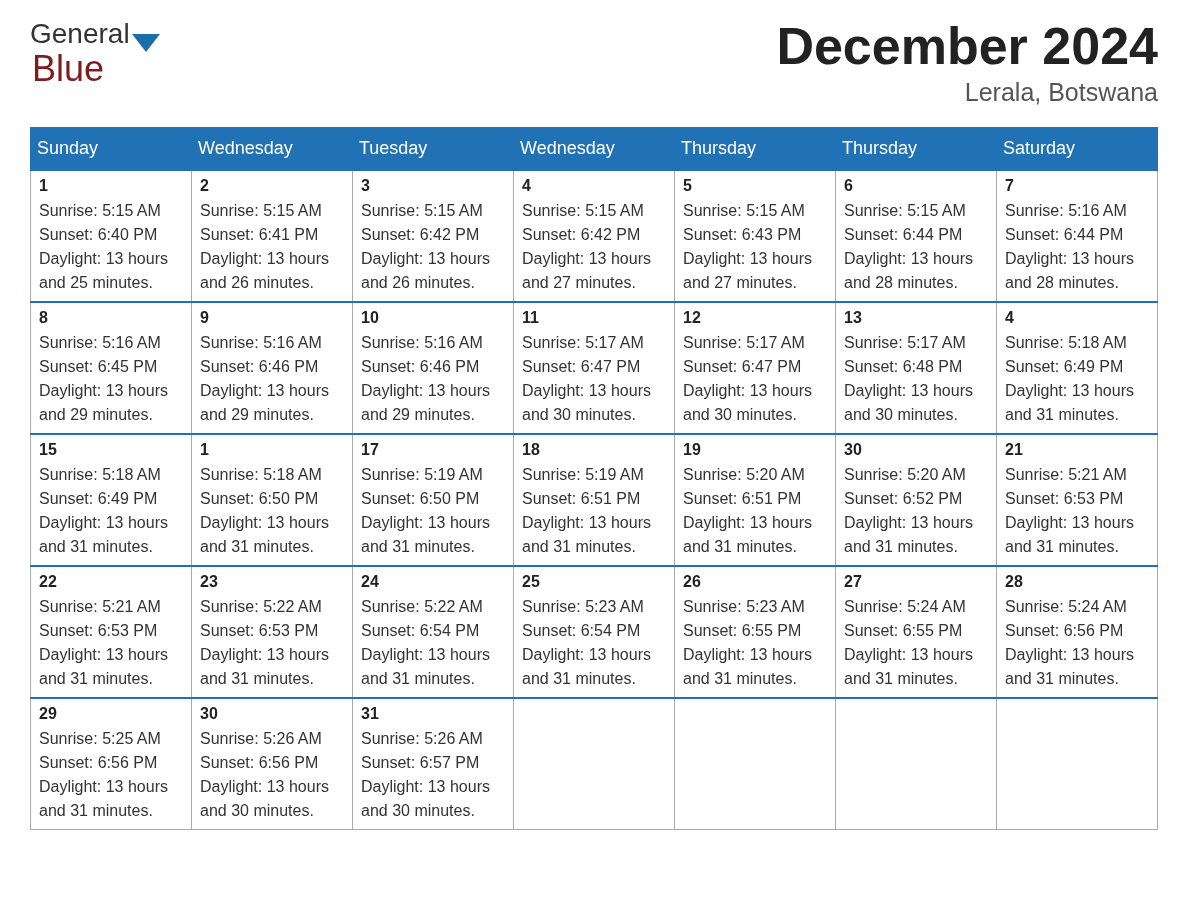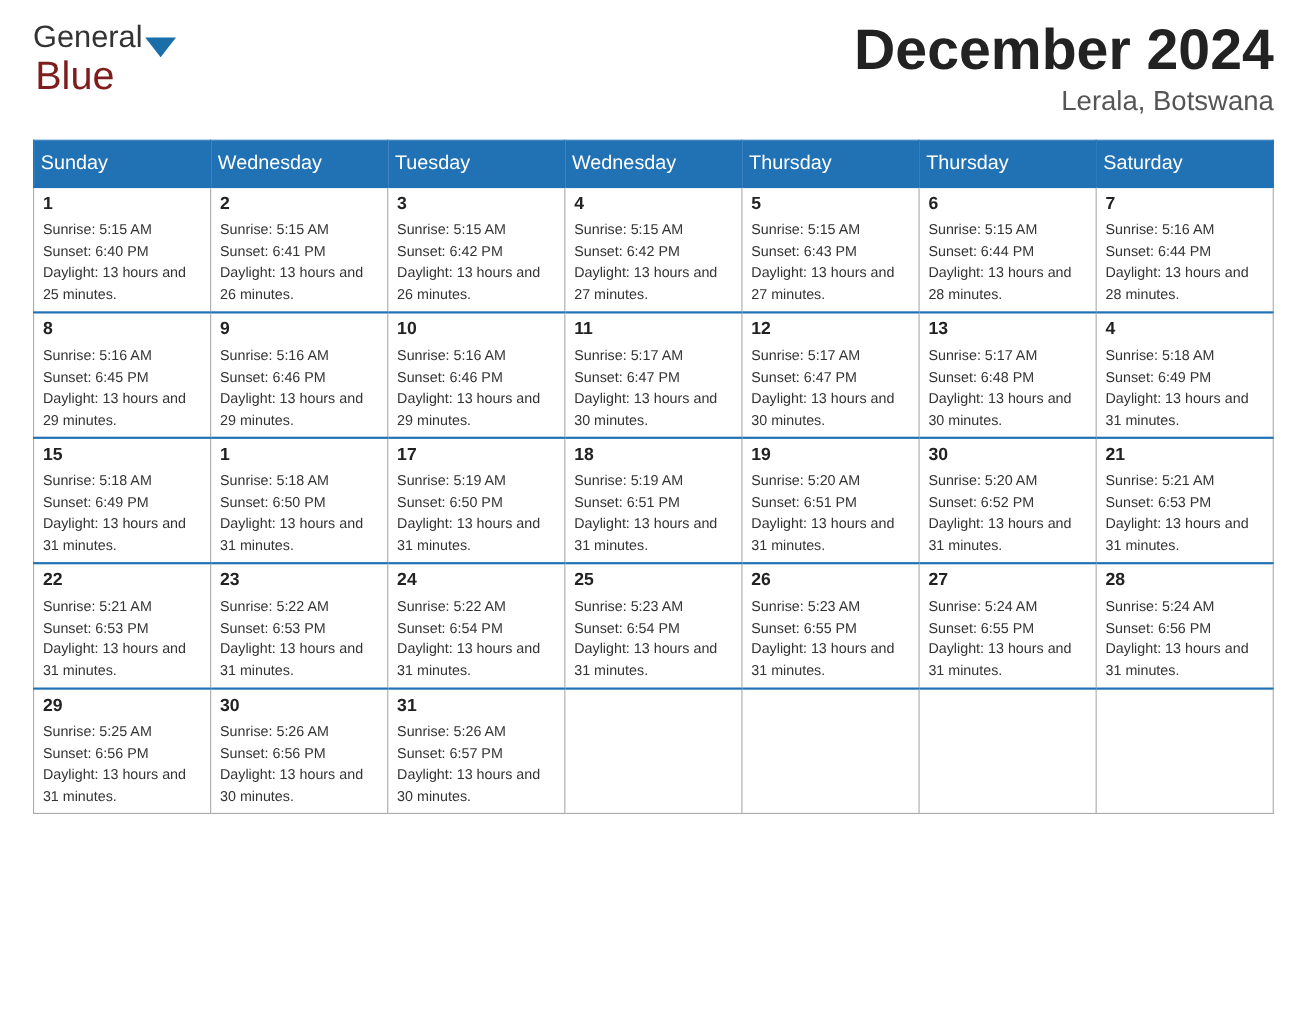--- a/index.html
+++ b/index.html
@@ -85,21 +85,21 @@
       background: #fff;
     }
     .day-number {
       font-size: 16px;
       font-weight: bold;
       color: #222;
       display: block;
       margin-bottom: 4px;
     }
     .day-info {
-      font-size: 13px;
+      font-size: 16px;
       color: #333;
       line-height: 1.5;
     }
     .week-row td {
       border-top: 2px solid #2171b5;
     }
   </style>
 </head>
 <body>
 

